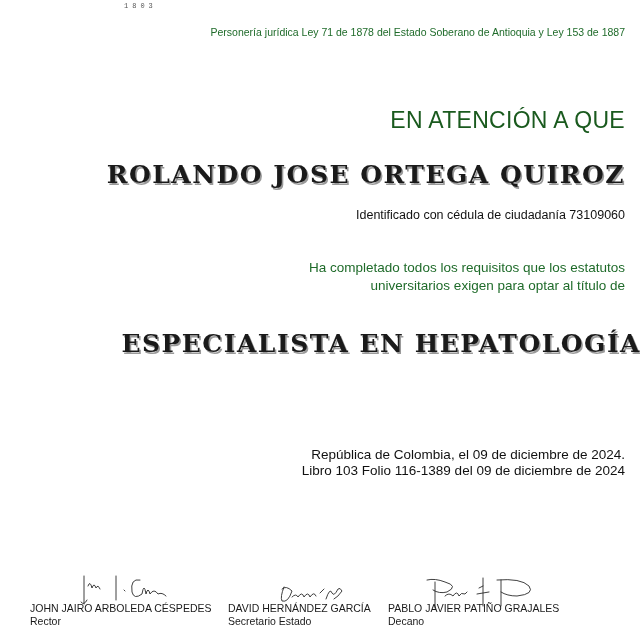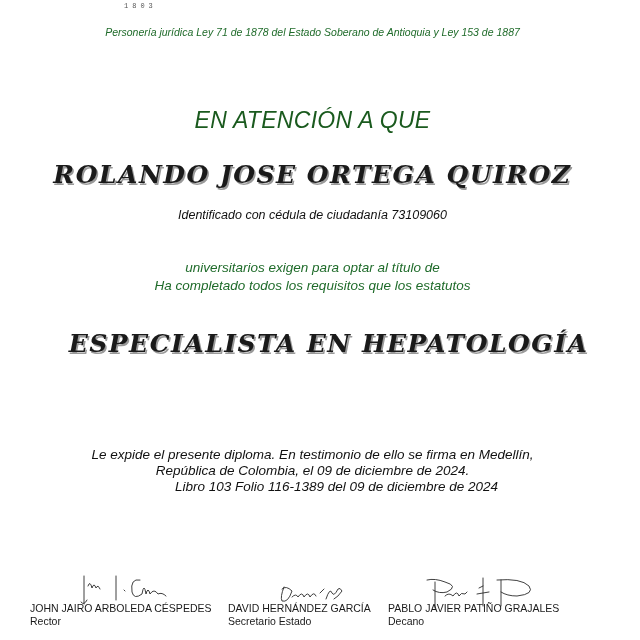--- a/index.html
+++ b/index.html
@@ -8,21 +8,21 @@
       background: #ffffff;
     }
     body {
       width: 640px;
       height: 640px;
       position: relative;
       overflow: hidden;
       font-family: "Liberation Sans", sans-serif;
     }
     .abs { position: absolute; }
-    .center { left: 0; width: 625px; text-align: center; font-style: italic; }
+    .center { left: 0; width: 625px; text-align: right; }
 
     .year {
       left: 124px; top: 2px;
       font-family: Liberation Mono, monospace;
       font-size: 7px;
       letter-spacing: 4px;
       color: #555555;
     }
     .legal {
       top: 26px;
@@ -101,28 +101,27 @@
 
 <div class="abs center legal">Personería jurídica Ley 71 de 1878 del Estado Soberano de Antioquia y Ley 153 de 1887</div>
 
 <div class="abs center attention">EN ATENCIÓN A QUE</div>
 
 <div class="abs center recipient">ROLANDO JOSE ORTEGA QUIROZ</div>
 
 <div class="abs center id-line">Identificado con cédula de ciudadanía 73109060</div>
 
 <div class="abs center requirements">
+  <div>Ha completado todos los requisitos que los estatutos</div>
   <div>universitarios exigen para optar al título de</div>
-  <div>Ha completado todos los requisitos que los estatutos</div>
 </div>
 
 <div class="abs center degree">ESPECIALISTA EN HEPATOLOGÍA</div>
 
 <div class="abs center issue">
-  <div>Le expide el presente diploma. En testimonio de ello se firma en Medellín,</div>
   <div class="l2">República de Colombia, el 09 de diciembre de 2024.</div>
   <div class="l3">Libro 103 Folio 116-1389 del 09 de diciembre de 2024</div>
 </div>
 
 <svg class="sig-svg" style="left:78px; top:572px;" width="110" height="36" viewBox="0 0 110 36">
   <path d="M6 4 L6 32 M3 30 Q6 34 9 28 M10 14 Q12 8 14 16 Q16 10 18 16 Q20 12 22 17"></path>
   <path d="M38 4 L38 28"></path>
   <path d="M46 18 L47 19"></path>
   <path d="M62 8 Q52 6 54 20 Q56 28 64 22 Q66 10 68 22 Q70 14 72 22 Q76 16 80 22 Q84 20 88 24"></path>
 </svg>

